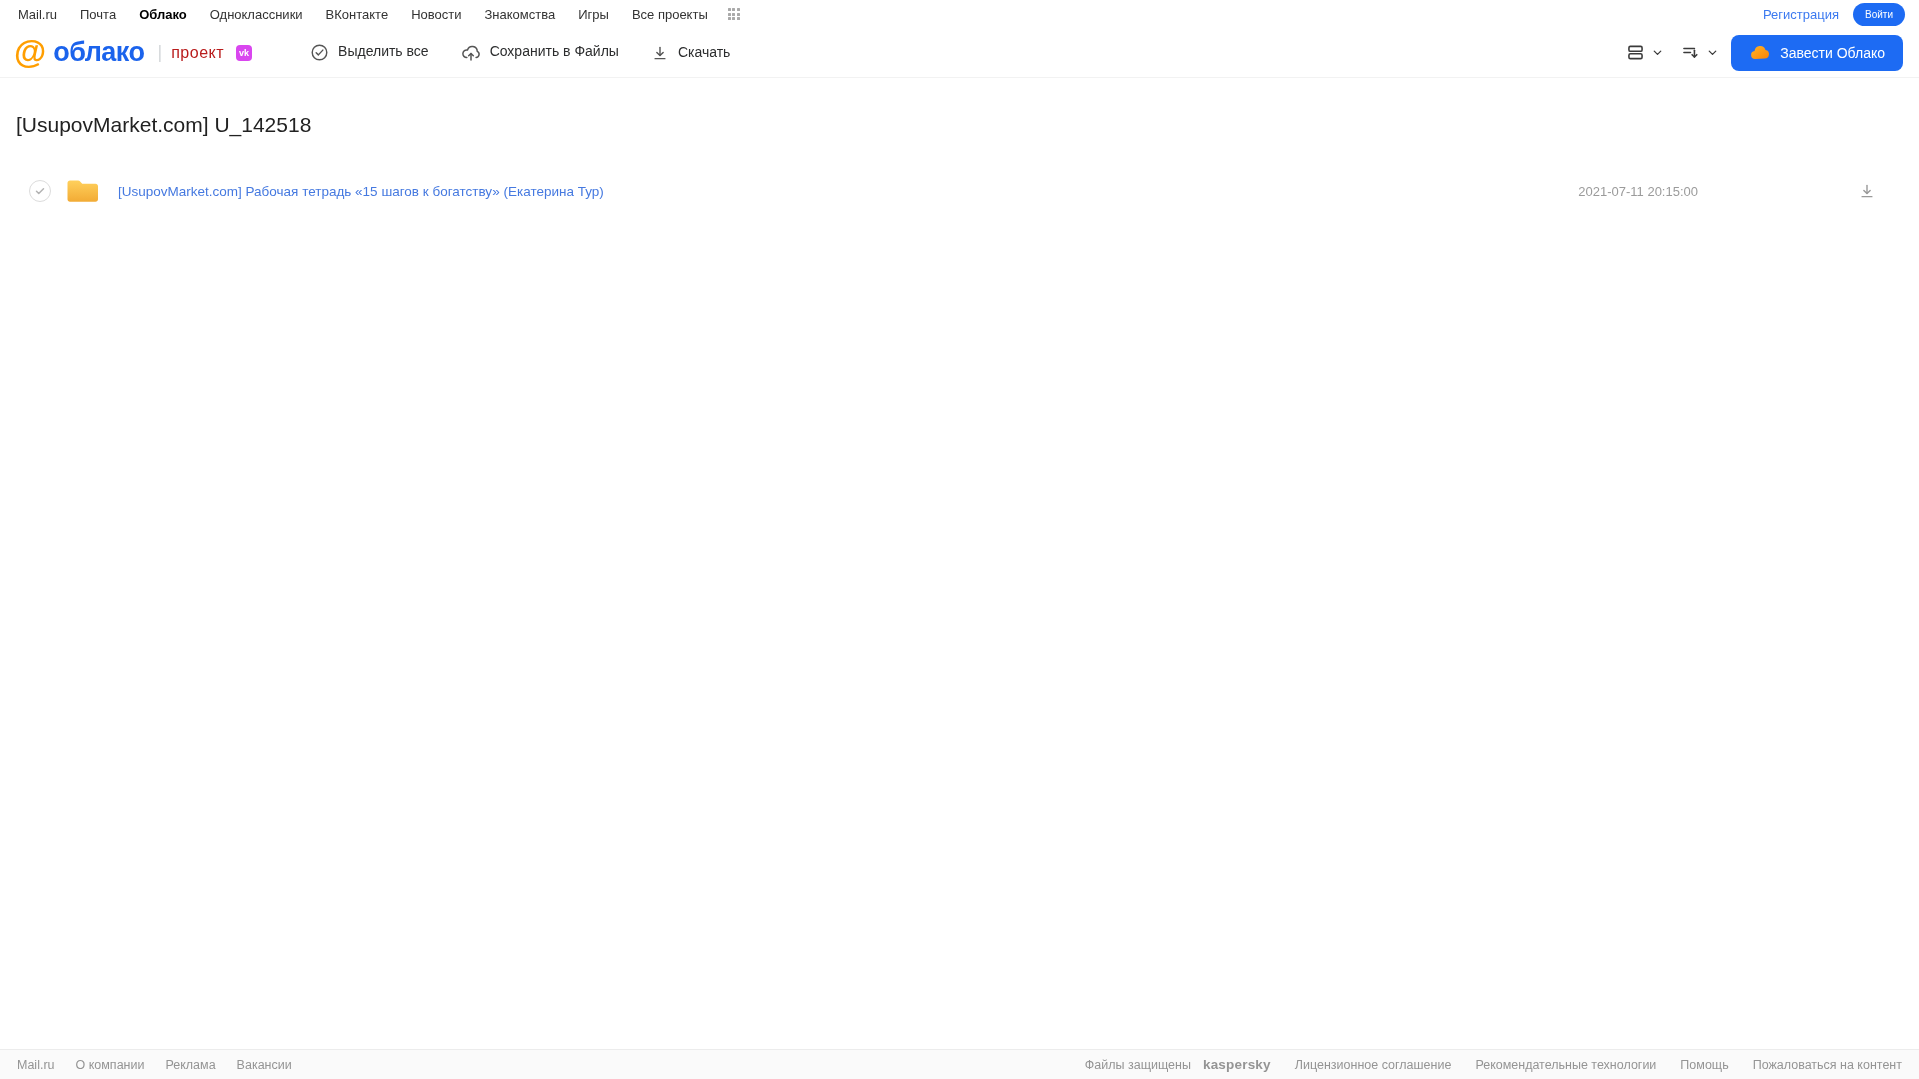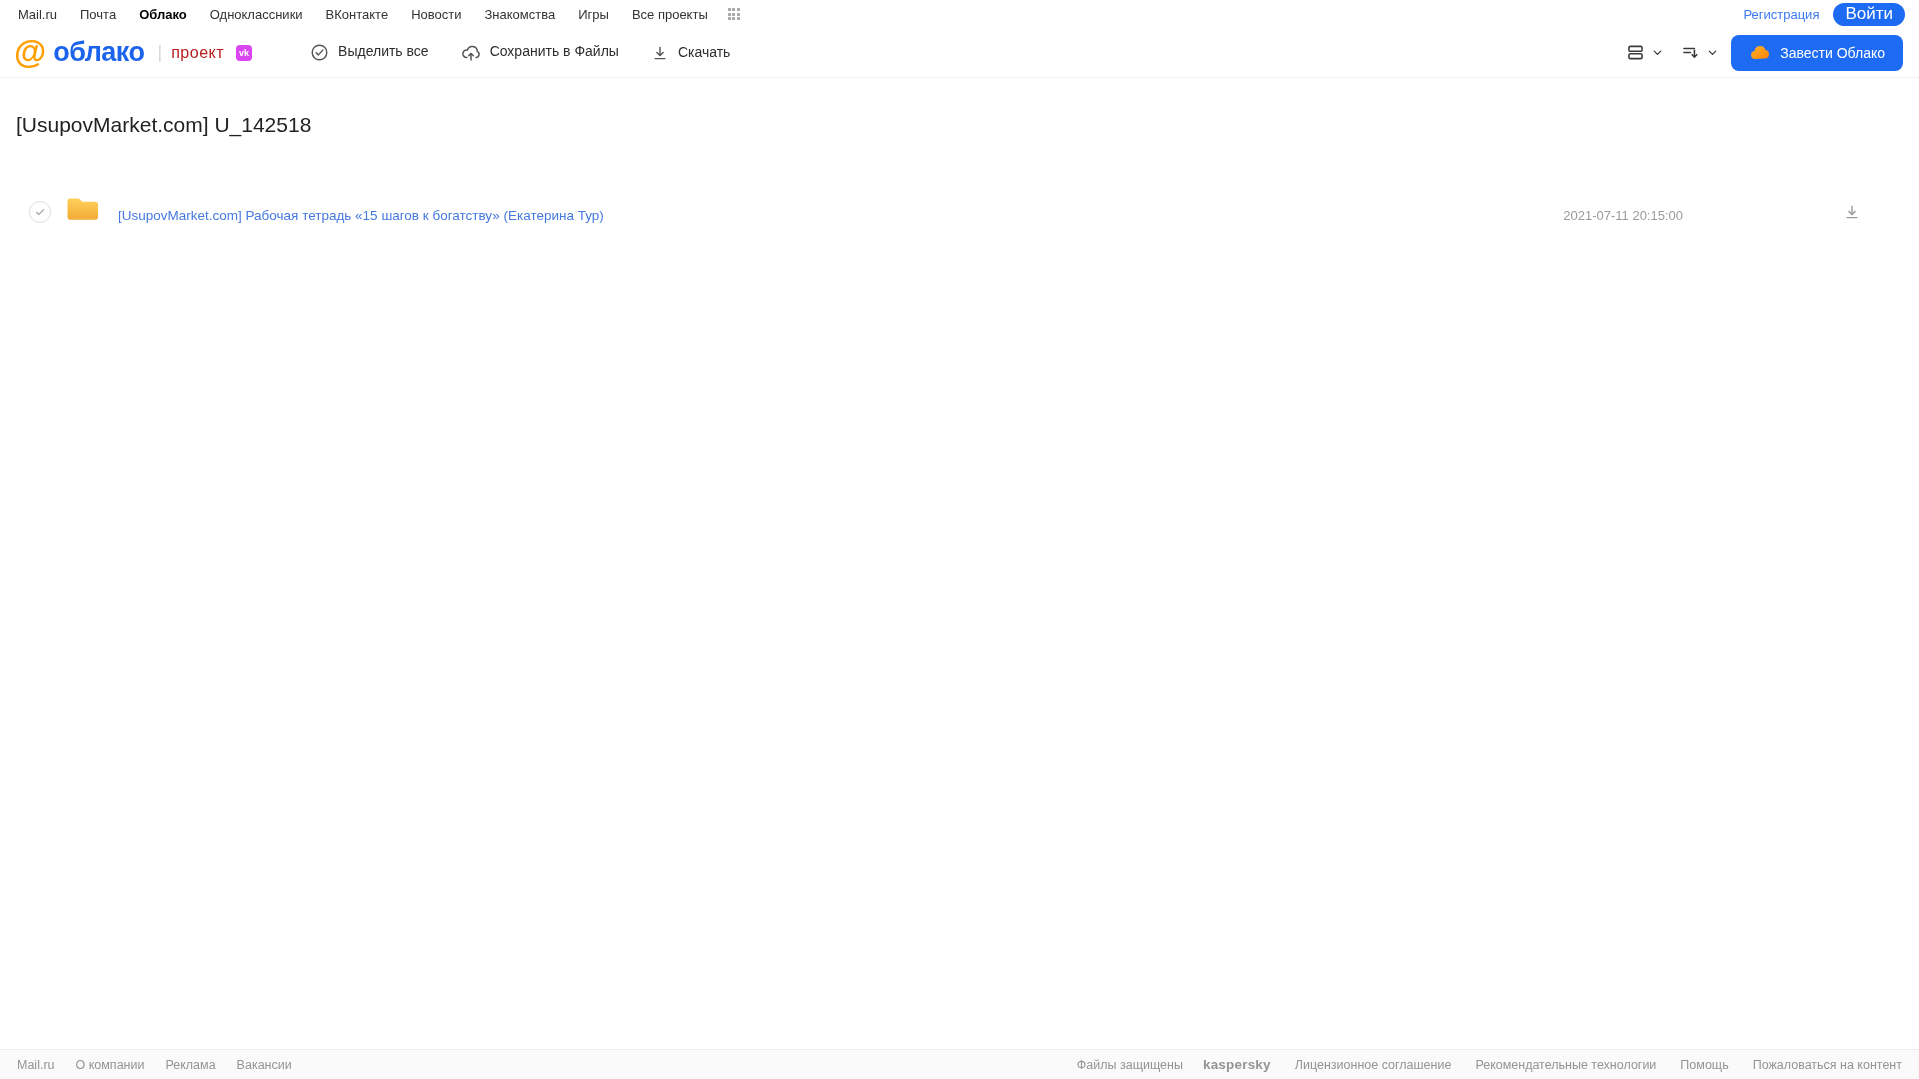--- a/index.html
+++ b/index.html
@@ -24,21 +24,21 @@
     padding:0 14px 0 18px;font-size:13px;flex:0 0 auto;}
   .topnav-left{display:flex;align-items:center;gap:23px;}
   .topnav-left a{color:#333;text-decoration:none;cursor:pointer;}
   .topnav-left a.active{font-weight:bold;color:#000;}
   .allprojects{display:flex;align-items:center;gap:20px;color:#333;text-decoration:none;cursor:pointer;}
   .grid-dots{display:inline-grid;grid-template-columns:repeat(3,3px);grid-gap:1.5px;}
   .grid-dots i{width:3px;height:3px;background:#a9a9a9;border-radius:0.5px;}
   .topnav-right{display:flex;align-items:center;gap:14px;}
   .register-link{color:#3b79f0;text-decoration:none;cursor:pointer;font-size:13px;}
   .login-btn{background:var(--primary-blue);color:#fff;border:none;border-radius:12px;
-    height:23px;padding:0 12px;font-size:17px;cursor:pointer;font-family:inherit;text-align:right;}
+    height:23px;padding:0 12px;font-size:10px;cursor:pointer;font-family:inherit;text-align:right;}
 
   
   .appheader{height:49px;display:flex;align-items:center;padding:0 16px 0 14px;
     flex:0 0 auto;box-shadow:0 1px 0 rgba(0,0,0,0.05);}
   .logo{display:flex;align-items:center;gap:7px;cursor:pointer;}
   .logo-at{color:var(--logo-orange);font-size:33px;font-weight:bold;line-height:1;
     transform:translateY(-1px);}
   .logo-word{color:var(--logo-blue);font-size:27px;font-weight:bold;letter-spacing:-0.5px;}
   .logo-sep{color:#d4d7da;font-size:18px;margin:0 2px 0 6px;font-weight:300;}
   .logo-project{color:#b91c1c;font-size:16px;letter-spacing:0.5px;}
@@ -53,39 +53,39 @@
   .header-right{margin-left:auto;display:flex;align-items:center;gap:8px;}
   .icon-toggle{display:flex;align-items:center;gap:5px;background:none;border:none;cursor:pointer;padding:4px;}
   .icon-toggle svg{stroke:#3a3a3a;}
   .get-cloud-btn{display:flex;align-items:center;gap:9px;background:var(--primary-blue);
     border:none;border-radius:8px;height:36px;padding:0 18px;color:#fff;font-size:14px;
     cursor:pointer;font-family:inherit;}
 
   
   .content{flex:1 1 auto;overflow:hidden;}
   .page-title{font-size:21px;font-weight:400;color:#222;margin:36px 0 0 16px;}
-  .file-row{display:flex;align-items:flex-end;height:64px;margin-top:22px;
-    padding:0 56px 0 29px;cursor:pointer;}
+  .file-row{display:flex;align-items:center;height:64px;margin-top:22px;
+    padding:0 41px 0 29px;cursor:pointer;}
   .row-check{width:22px;height:22px;border-radius:50%;border:1px solid #dcdcdc;background:#fff;
     display:flex;align-items:center;justify-content:center;flex:0 0 auto;cursor:pointer;}
   .folder-wrap{margin-left:15px;flex:0 0 auto;display:flex;}
   .file-link{margin-left:18px;color:var(--link-blue);font-size:13.5px;text-decoration:none;
     cursor:pointer;flex:1 1 auto;white-space:nowrap;overflow:hidden;text-overflow:ellipsis;}
   .file-date{color:#9b9b9b;font-size:13px;white-space:nowrap;}
   .row-dl{background:none;border:none;cursor:pointer;margin-left:158px;padding:2px;display:flex;}
   .row-dl svg{stroke:#9a9a9a;}
 
   
   .footer{flex:0 0 auto;height:30px;background:#fafafa;border-top:1px solid #ececec;
     display:flex;align-items:center;justify-content:space-between;padding:0 17px;
     font-size:12.5px;color:#949494;}
   .footer a{color:#949494;text-decoration:none;cursor:pointer;}
   .footer-left{display:flex;align-items:center;gap:21px;}
   .footer-right{display:flex;align-items:center;gap:24px;}
-  .kasp-wrap{display:flex;align-items:center;gap:20px;}
+  .kasp-wrap{display:flex;align-items:center;gap:12px;}
   .kaspersky{color:var(--kaspersky-teal);font-weight:bold;font-size:13.5px;letter-spacing:0.2px;}
 </style>
 </head>
 <body>
 
 <div class="page">
 
   <div class="topnav">
     <div class="topnav-left">
       <a>Mail.ru</a>

